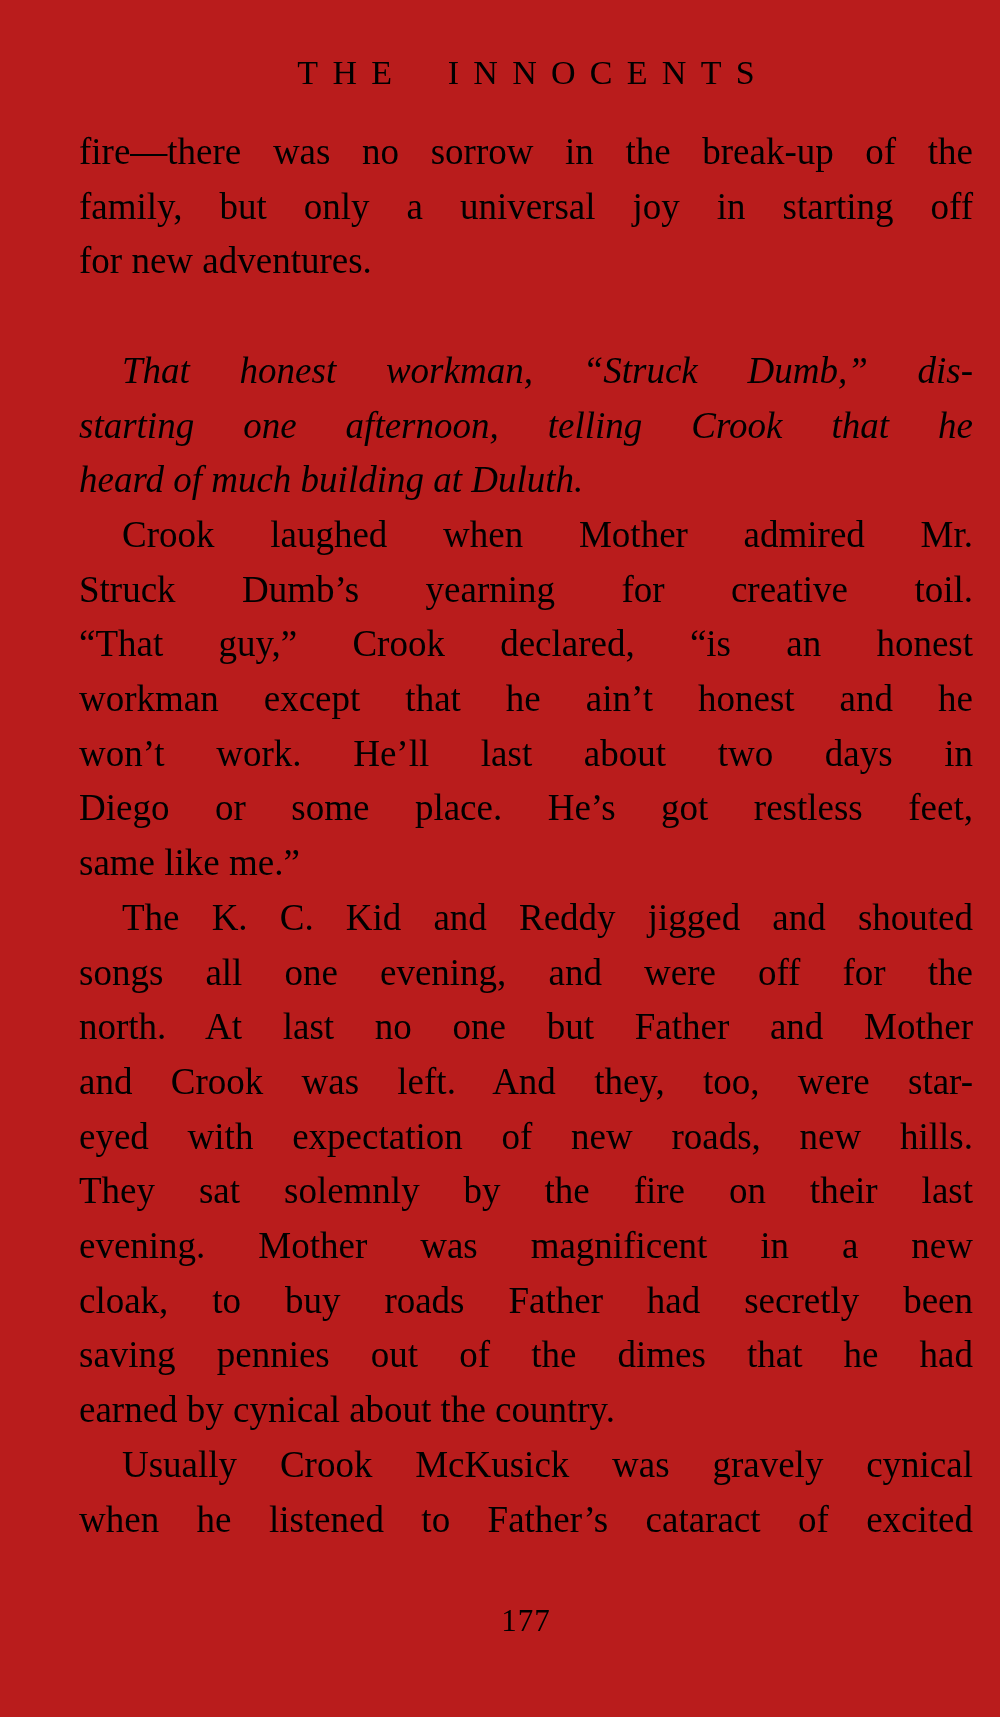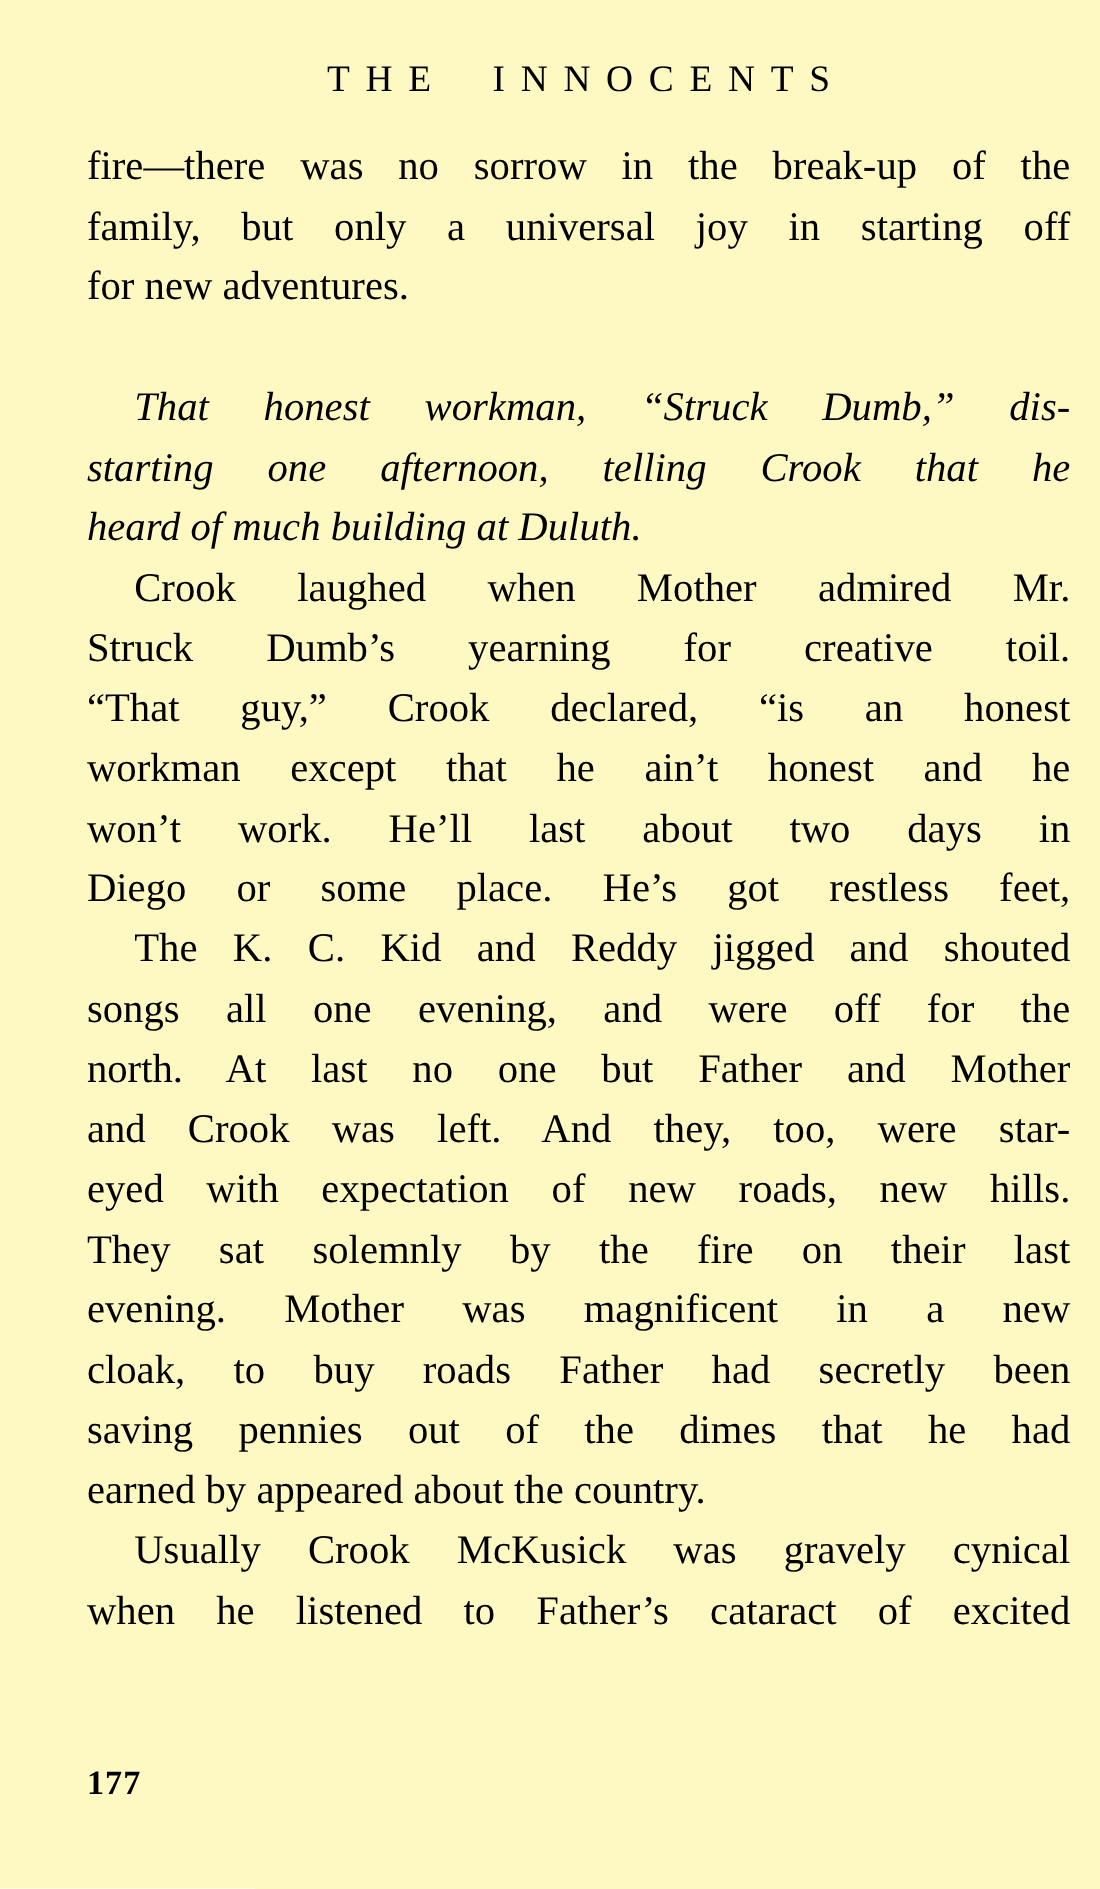--- a/index.html
+++ b/index.html
@@ -4,21 +4,21 @@
 <style>
   html, body {
     margin: 0;
     padding: 0;
     background: #ffffff;
   }
   #book-page {
     position: relative;
     width: 1000px;
     height: 1717px;
-    background: #fef9c3;
+    background: #b91c1c;
     color: #000000;
     font-family: "Liberation Serif", "DejaVu Serif", serif;
     overflow: hidden;
   }
   .running-header {
     position: absolute;
     top: 54px;
     left: 79px;
     width: 894px;
     text-align: center;
@@ -47,22 +47,23 @@
   .jline.unjust {
     text-align: right;
     text-align-last: left;
   }
   .jline.indent { text-indent: 43px; }
   .page-number {
     position: absolute;
     top: 1603px;
     left: 79px;
     width: 894px;
+    text-align: center;
     font-size: 31px;
-    font-weight: bold;
+    font-weight: normal;
     letter-spacing: 1px;
   }
 </style>
 </head>
 <body>
 
 <div id="book-page">
   <div class="running-header">THE INNOCENTS</div>
 
   <div class="body-text">
@@ -76,32 +77,33 @@
         <div class="jline">starting one afternoon, telling Crook that he</div>
         <div class="jline unjust">heard of much building at Duluth.</div>
       </div>
       <div class="para">
         <div class="jline indent">Crook laughed when Mother admired Mr.</div>
         <div class="jline">Struck Dumb’s yearning for creative toil.</div>
         <div class="jline">“That guy,” Crook declared, “is an honest</div>
         <div class="jline">workman except that he ain’t honest and he</div>
         <div class="jline">won’t work. He’ll last about two days in</div>
         <div class="jline">Diego or some place. He’s got restless feet,</div>
+        <div class="jline unjust">same like me.”</div>
       </div>
       <div class="para">
         <div class="jline indent">The K. C. Kid and Reddy jigged and shouted</div>
         <div class="jline">songs all one evening, and were off for the</div>
         <div class="jline">north. At last no one but Father and Mother</div>
         <div class="jline">and Crook was left. And they, too, were star-</div>
         <div class="jline">eyed with expectation of new roads, new hills.</div>
         <div class="jline">They sat solemnly by the fire on their last</div>
         <div class="jline">evening. Mother was magnificent in a new</div>
         <div class="jline">cloak, to buy roads Father had secretly been</div>
         <div class="jline">saving pennies out of the dimes that he had</div>
-        <div class="jline unjust">earned by appeared about the country.</div>
+        <div class="jline unjust">earned by cynical about the country.</div>
       </div>
       <div class="para">
         <div class="jline indent">Usually Crook McKusick was gravely cynical</div>
         <div class="jline">when he listened to Father’s cataract of excited</div>
       </div>
     </div>
 
   <div class="page-number">177</div>
 </div>
 

